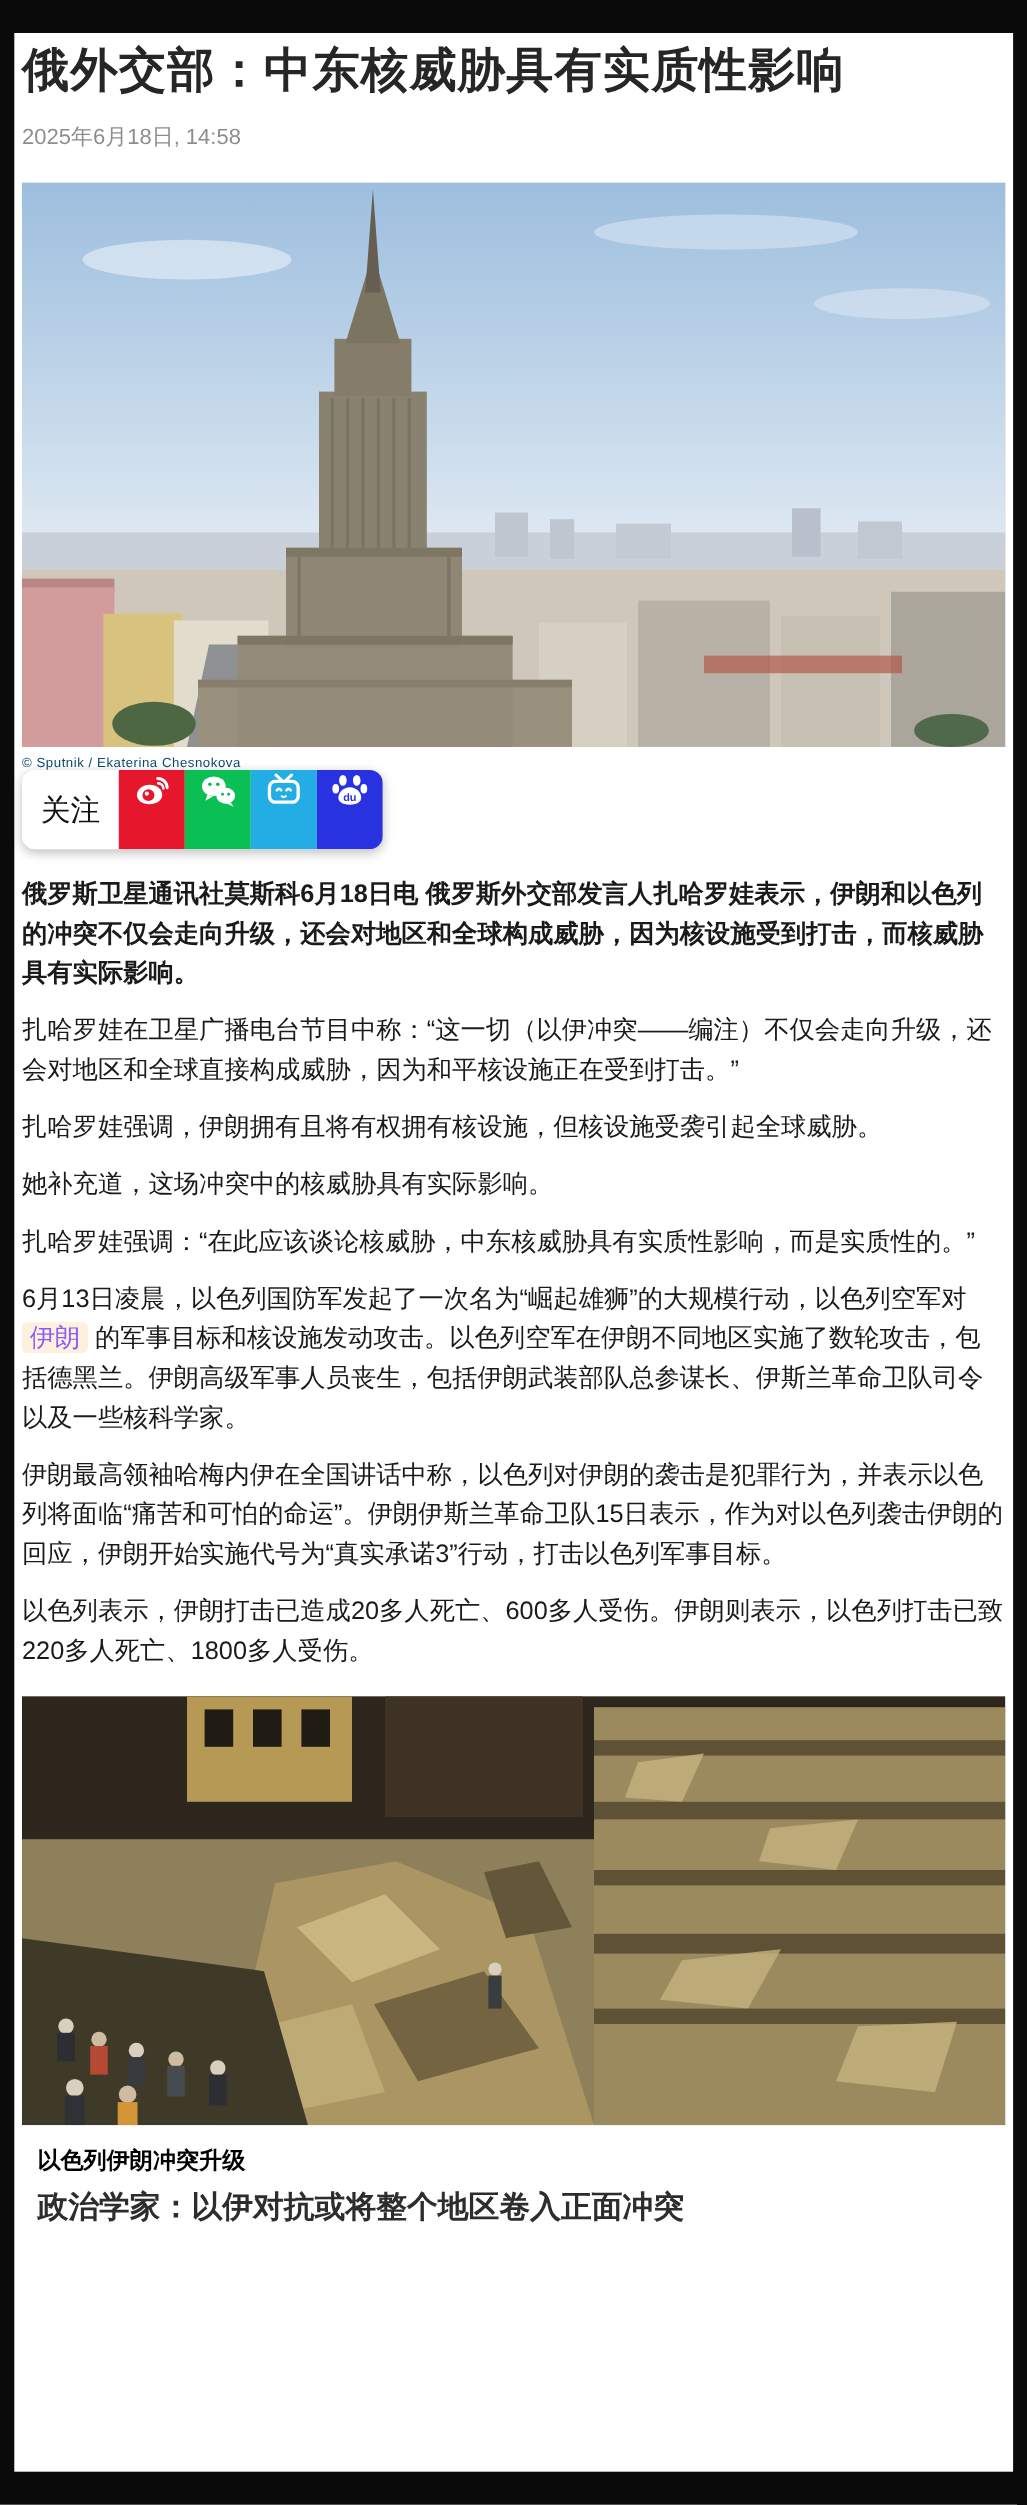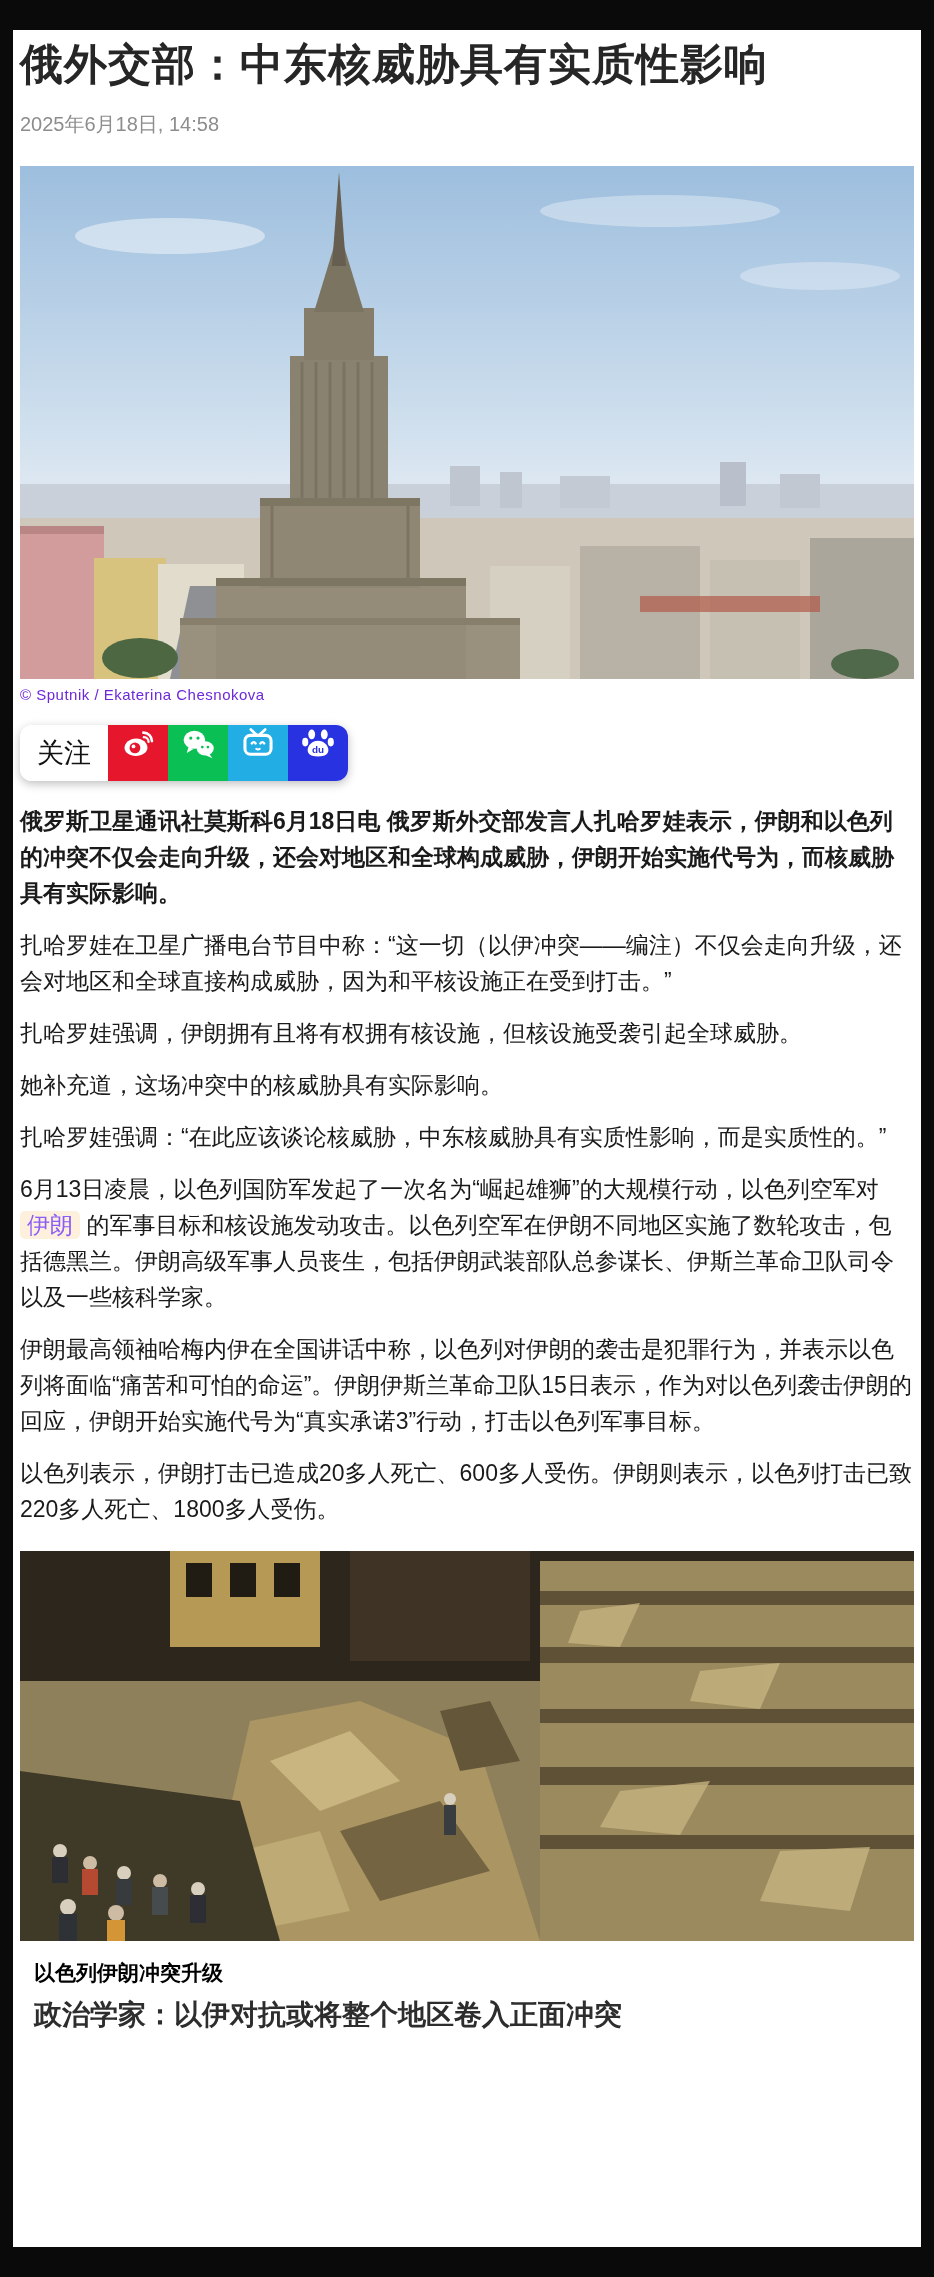--- a/index.html
+++ b/index.html
@@ -33,29 +33,28 @@
   figure.photo {
     margin-top: 28px;
     width: 894px;
     overflow: hidden;
     background: #ccc;
     line-height: 0;
   }
   figure.photo svg { display: block; width: 894px; }
   .credit {
     margin-top: 7px;
-    font-size: 15px;
-    color: #6d28d9;
+    font-size: 12px;
+    color: #0c4a6e;
     letter-spacing: 0.5px;
   }
   .share-bar {
-    margin-top: 22px;
     display: inline-flex;
     align-items: stretch;
-    height: 56px;
+    height: 72px;
     border-radius: 12px;
     overflow: hidden;
     box-shadow: 0 3px 10px rgba(0,0,0,0.25);
   }
   .follow-btn {
     background: #ffffff;
     border: none;
     width: 88px;
     font-size: 27px;
     font-weight: 500;
@@ -217,21 +216,21 @@
         <ellipse cx="27" cy="10.5" rx="3.8" ry="5.4" fill="#ffffff"></ellipse>
         <ellipse cx="5.8" cy="19" rx="3.4" ry="4.8" fill="#ffffff"></ellipse>
         <ellipse cx="34.2" cy="19" rx="3.4" ry="4.8" fill="#ffffff"></ellipse>
         <path d="M20 17.5c-6.5 0-11.5 5.2-11.5 10.4 0 4.3 3.4 7.1 11.5 7.1s11.5-2.8 11.5-7.1c0-5.2-5-10.4-11.5-10.4z" fill="#ffffff"></path>
         <text x="20" y="31" text-anchor="middle" font-size="11" font-weight="bold" fill="#2932e1" font-family="Liberation Sans, sans-serif">du</text>
       </svg>
     </button>
   </div>
 
   <div class="body-text">
-    <p class="lead">俄罗斯卫星通讯社莫斯科6月18日电 俄罗斯外交部发言人扎哈罗娃表示，伊朗和以色列的冲突不仅会走向升级，还会对地区和全球构成威胁，伊朗开始实施代号为，而核威胁具有实际影响。</p>
+    <p class="lead">俄罗斯卫星通讯社莫斯科6月18日电 俄罗斯外交部发言人扎哈罗娃表示，伊朗和以色列的冲突不仅会走向升级，还会对地区和全球构成威胁，因为核设施受到打击，而核威胁具有实际影响。</p>
     <p>扎哈罗娃在卫星广播电台节目中称：“这一切（以伊冲突——编注）不仅会走向升级，还会对地区和全球直接构成威胁，因为和平核设施正在受到打击。”</p>
     <p>扎哈罗娃强调，伊朗拥有且将有权拥有核设施，但核设施受袭引起全球威胁。</p>
     <p>她补充道，这场冲突中的核威胁具有实际影响。</p>
     <p>扎哈罗娃强调：“在此应该谈论核威胁，中东核威胁具有实质性影响，而是实质性的。”</p>
     <p><span>6月13日凌晨，以色列国防军发起了一次名为“崛起雄狮”的大规模行动，以色列空军对 </span><a class="iran-link">伊朗</a><span> 的军事目标和核设施发动攻击。以色列空军在伊朗不同地区实施了数轮攻击，包括德黑兰。伊朗高级军事人员丧生，包括伊朗武装部队总参谋长、伊斯兰革命卫队司令以及一些核科学家。</span></p>
     <p>伊朗最高领袖哈梅内伊在全国讲话中称，以色列对伊朗的袭击是犯罪行为，并表示以色列将面临“痛苦和可怕的命运”。伊朗伊斯兰革命卫队15日表示，作为对以色列袭击伊朗的回应，伊朗开始实施代号为“真实承诺3”行动，打击以色列军事目标。</p>
     <p>以色列表示，伊朗打击已造成20多人死亡、600多人受伤。伊朗则表示，以色列打击已致220多人死亡、1800多人受伤。</p>
   </div>
 
   <div class="related-card">

